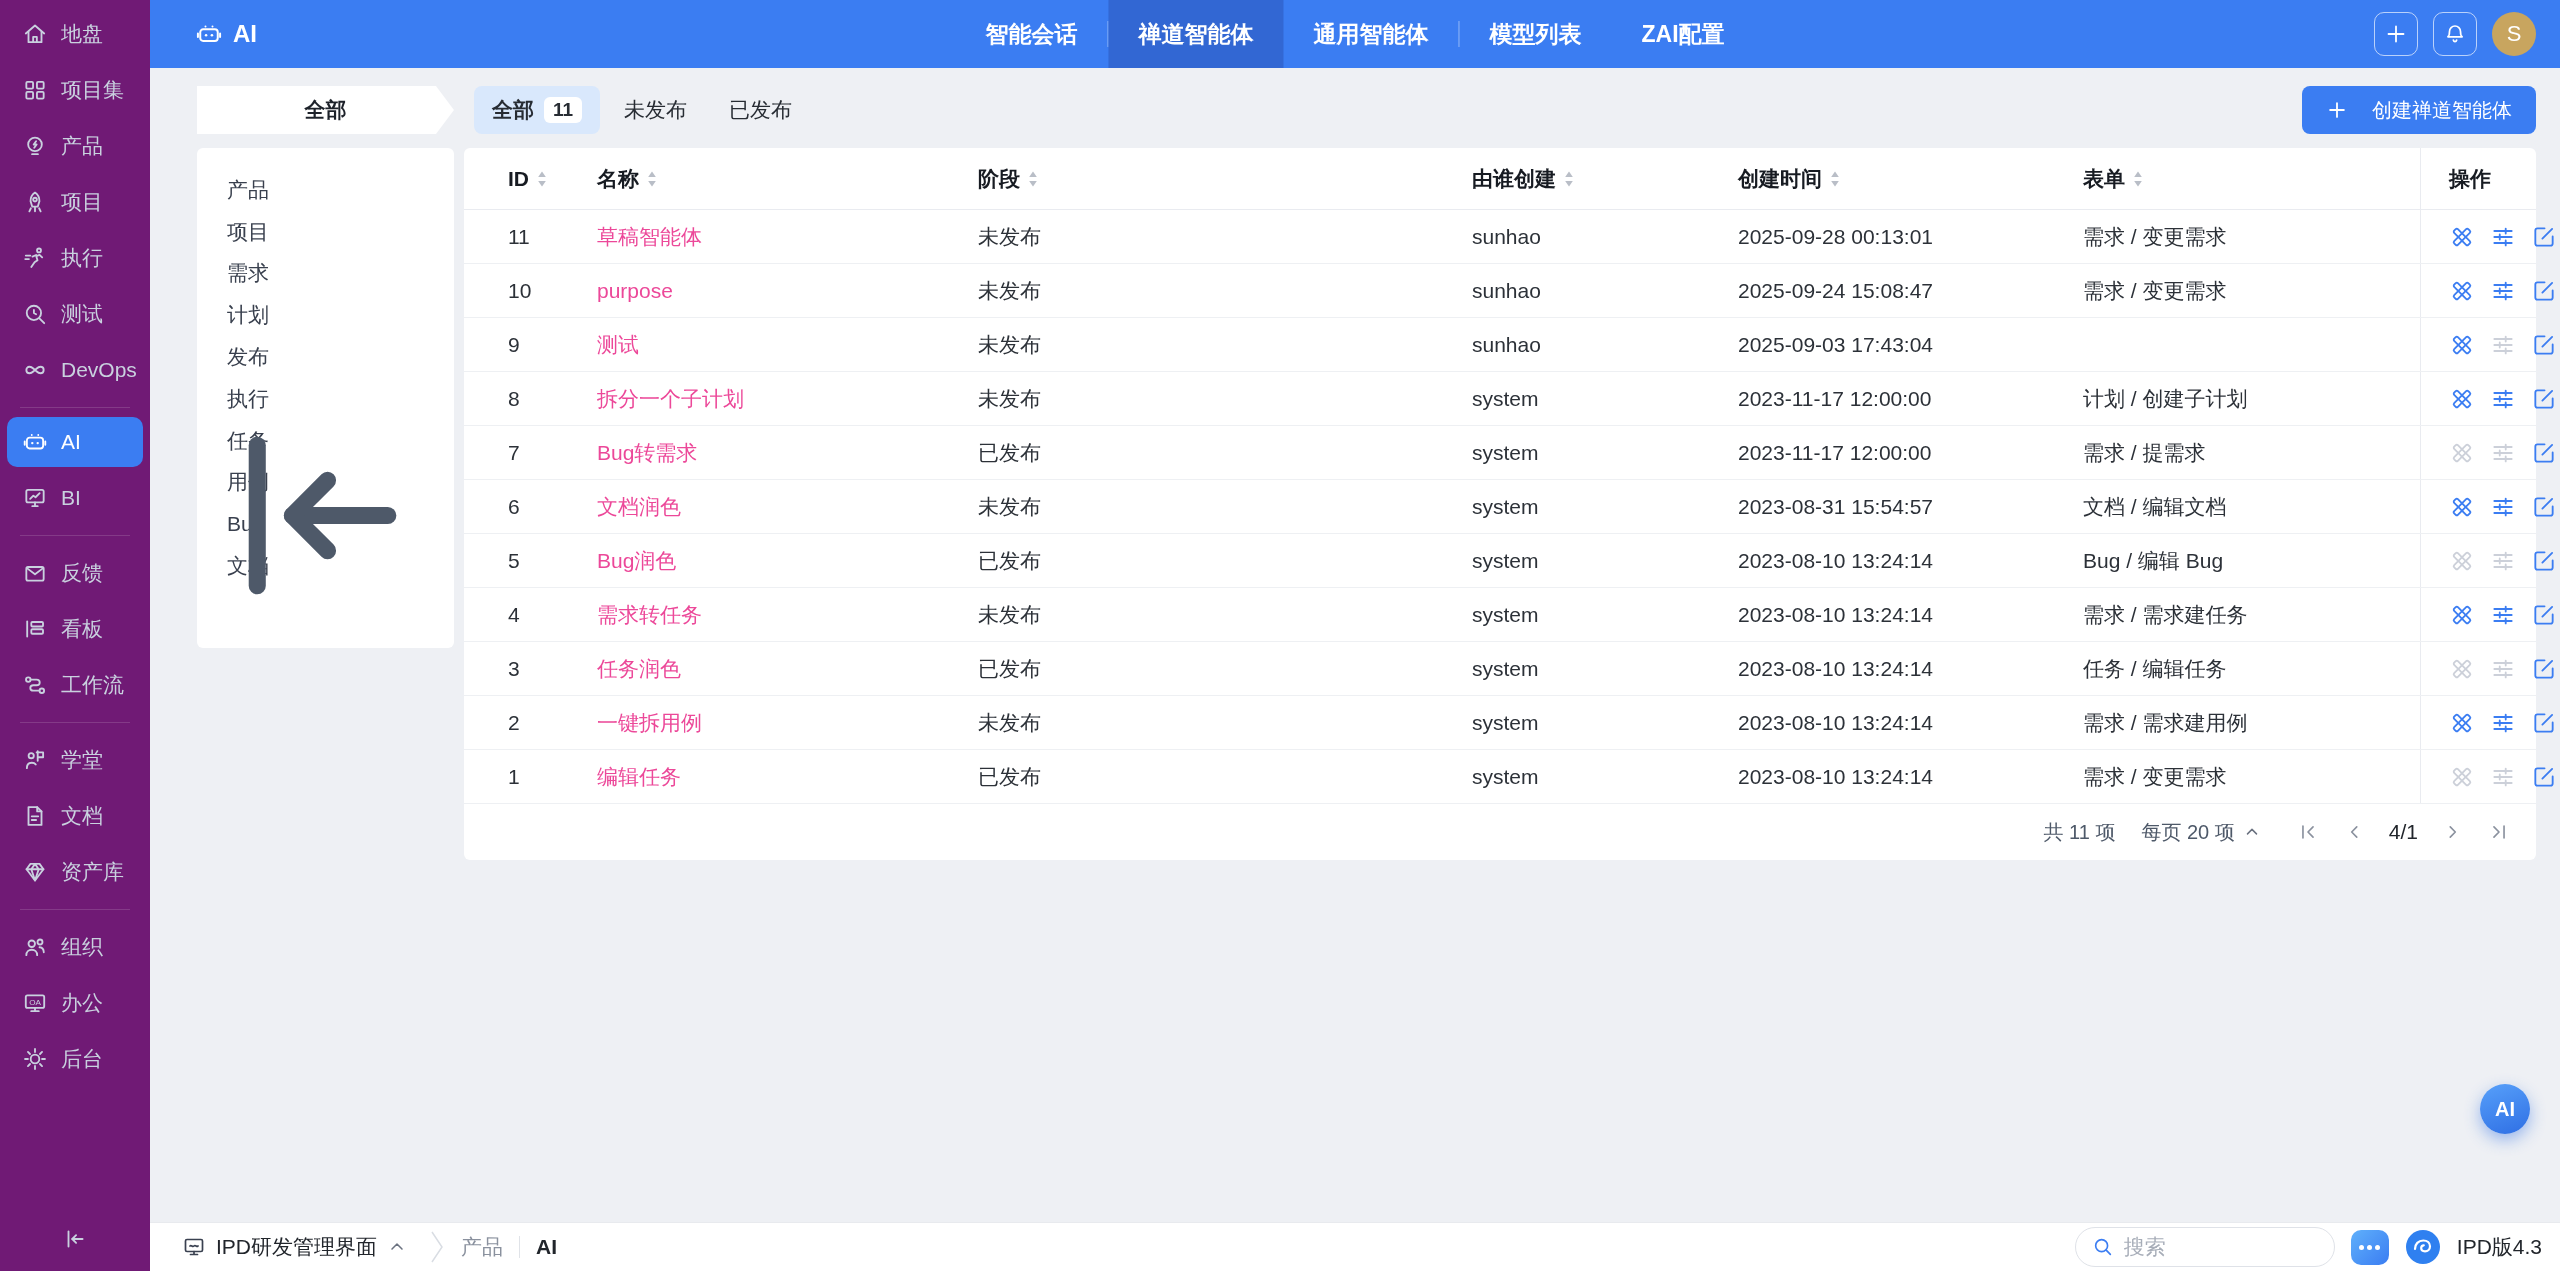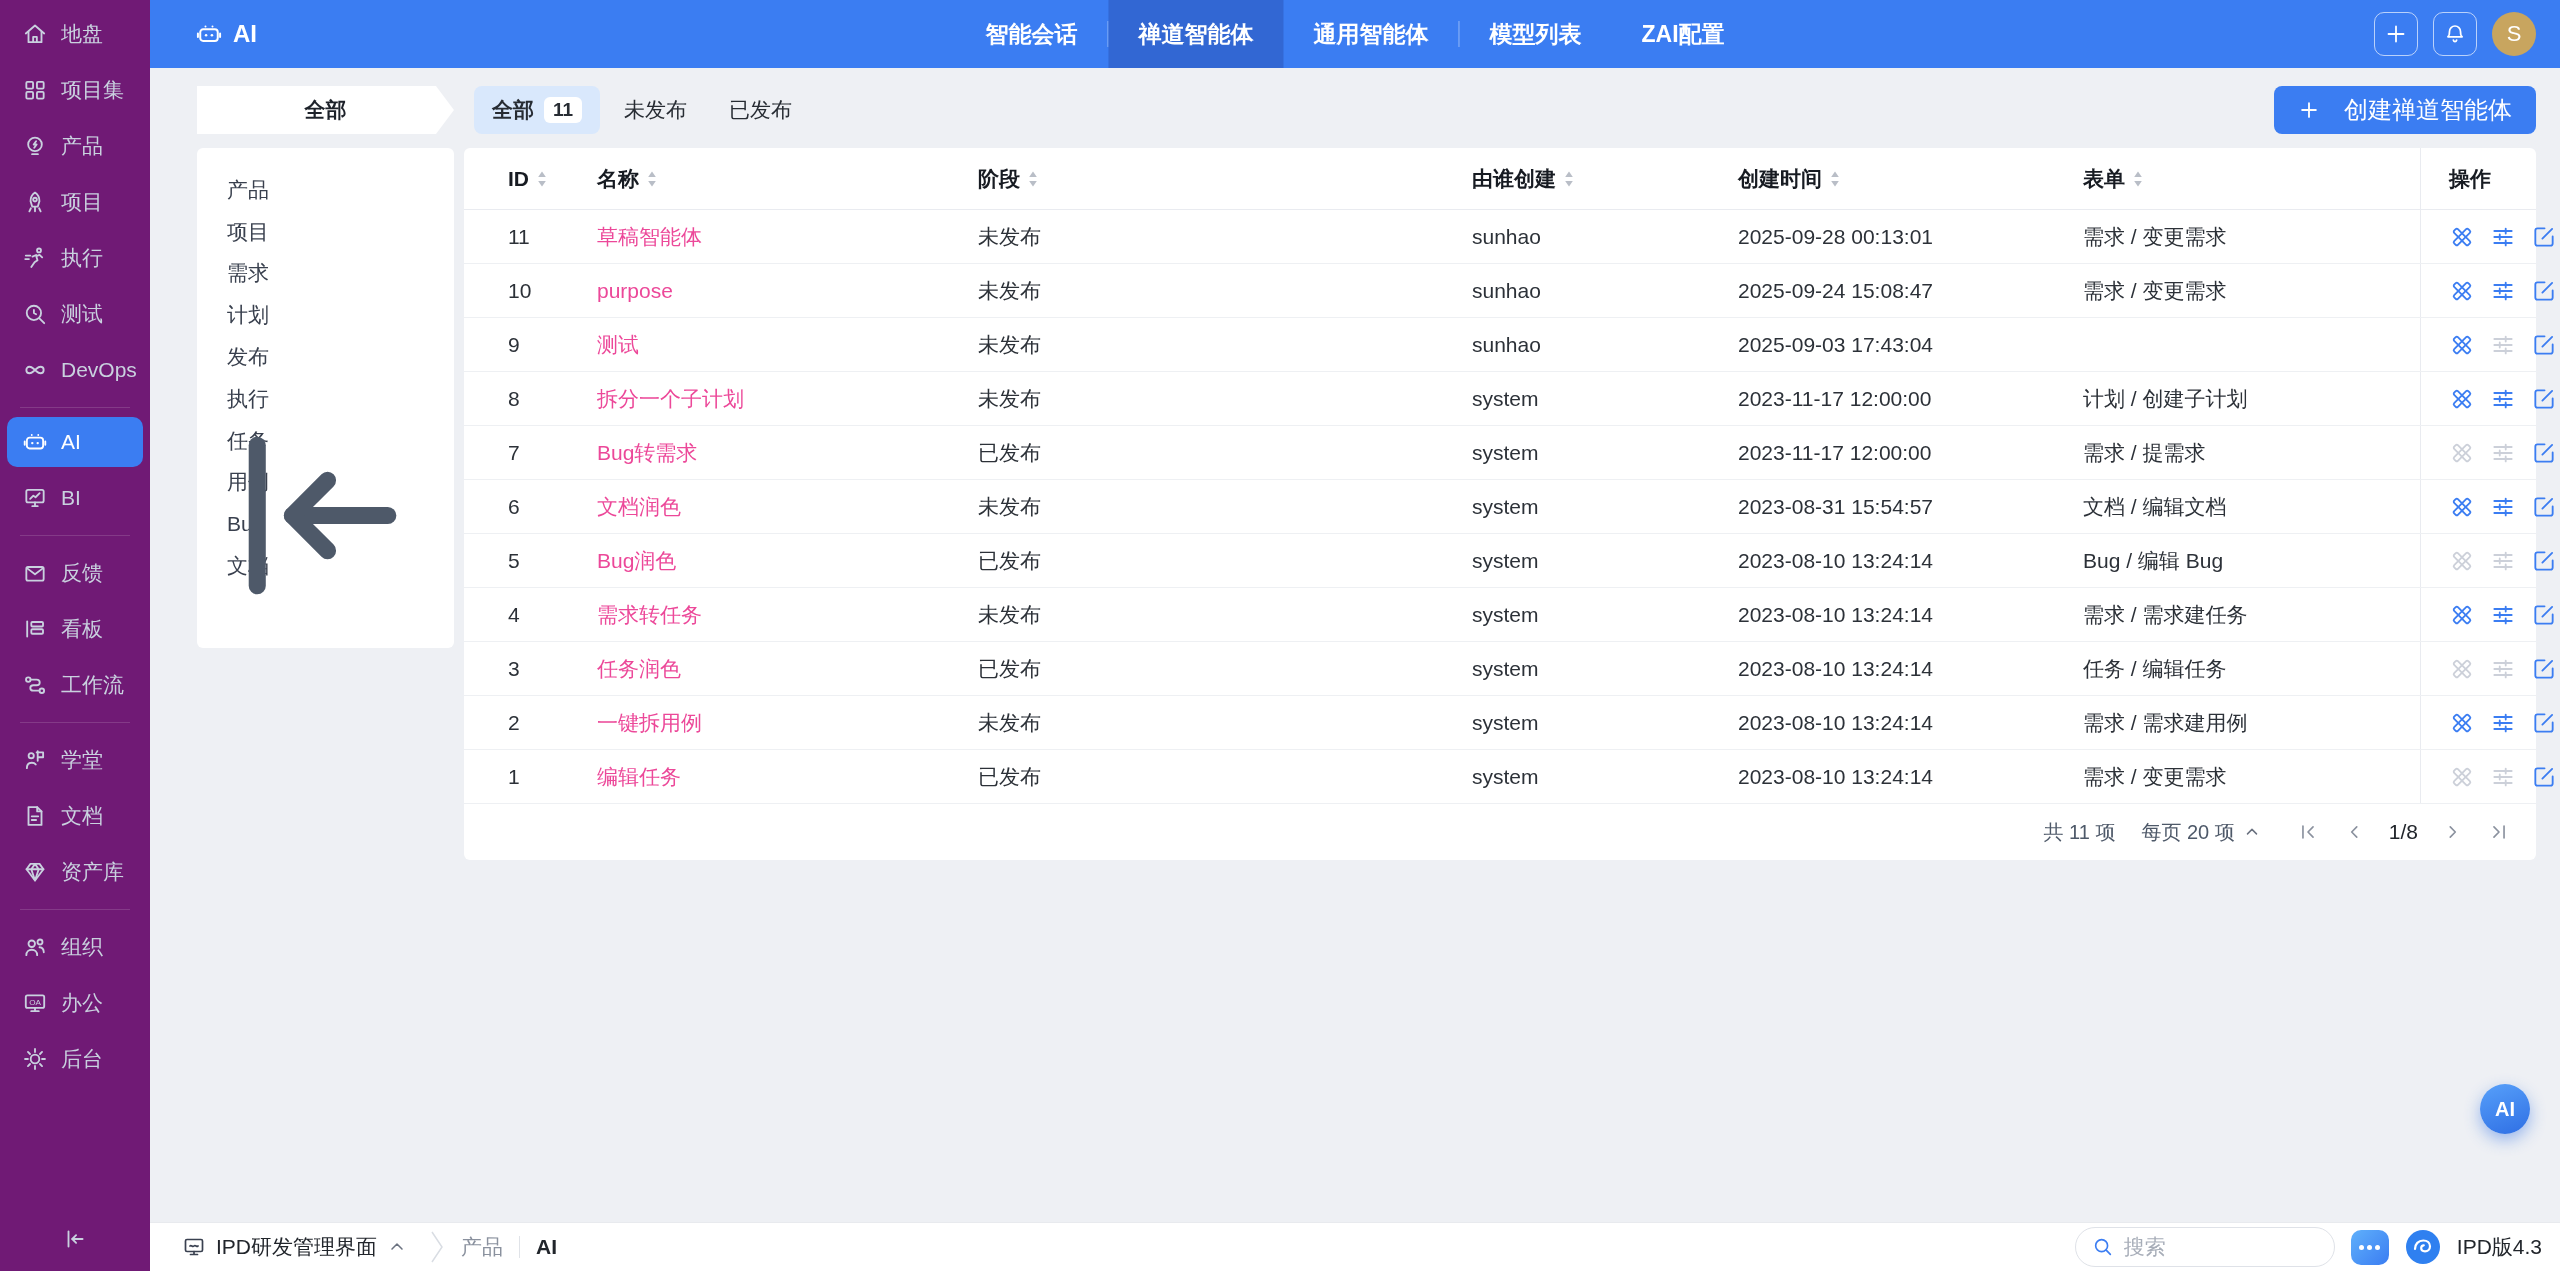--- a/index.html
+++ b/index.html
@@ -41,21 +41,21 @@
   .toolbar { display:flex; align-items:center; height:48px; margin-bottom:14px; }
   .scope { width:257px; height:48px; background:#fff; display:grid; place-items:center; font-size:21px; font-weight:700;
            color:#1d222a; cursor:pointer; filter:drop-shadow(0 0 1px #dde1e8);
            clip-path:polygon(0 0, calc(100% - 18px) 0, 100% 50%, calc(100% - 18px) 100%, 0 100%); }
   .pill-tabs { display:flex; align-items:center; margin-left:20px; gap:6px; }
   .pill-tab { padding:0 18px; height:48px; display:flex; align-items:center; gap:10px; font-size:21px;
               color:#272c33; border-radius:8px; cursor:pointer; }
   .pill-tab.active { background:#d9e8fc; font-weight:700; }
   .count-badge { background:#fff; border-radius:6px; padding:2px 9px; font-size:19px; font-weight:700; color:#272c33; }
   .create-btn { margin-left:auto; height:48px; background:#3b7df2; border:none; color:#fff; border-radius:8px;
-                padding:0 24px; font-size:24px; display:flex; align-items:center; gap:24px; cursor:pointer;
+                padding:0 24px; font-size:20px; display:flex; align-items:center; gap:24px; cursor:pointer;
                 font-family:inherit; }
   .create-btn .icn { width:22px; height:22px; }
 
   .body-row { display:flex; gap:10px; align-items:flex-start; }
 
   
   .filter-card { width:257px; height:500px; background:#fff; border-radius:6px; position:relative;
                  padding:21px 0 0 30px; flex-shrink:0; }
   .filter-item { height:41.8px; display:flex; align-items:center; font-size:21px; color:#39404e; cursor:pointer; }
   .filter-collapse { position:absolute; right:16px; bottom:12px; color:#4e5969; cursor:pointer; }
@@ -966,21 +966,21 @@
                 <svg viewBox="0 0 24 24" fill="none" stroke="currentColor" stroke-width="1.8" stroke-linecap="round" stroke-linejoin="round">
                     <path d="M6.5 5.5v13"></path>
                     <path d="M17.5 6.5 12 12l5.5 5.5"></path>
                   </svg>
               </span>
               <span class="pg-btn">
                 <svg viewBox="0 0 24 24" fill="none" stroke="currentColor" stroke-width="1.8" stroke-linecap="round" stroke-linejoin="round">
                     <path d="M15 6.5 9.5 12l5.5 5.5"></path>
                   </svg>
               </span>
-              <span class="pg-cur">1/8</span>
+              <span class="pg-cur">4/1</span>
               <span class="pg-btn">
                 <svg viewBox="0 0 24 24" fill="none" stroke="currentColor" stroke-width="1.8" stroke-linecap="round" stroke-linejoin="round">
                     <path d="M9 6.5 14.5 12 9 17.5"></path>
                   </svg>
               </span>
               <span class="pg-btn">
                 <svg viewBox="0 0 24 24" fill="none" stroke="currentColor" stroke-width="1.8" stroke-linecap="round" stroke-linejoin="round">
                     <path d="M17.5 5.5v13"></path>
                     <path d="M6.5 6.5 12 12l-5.5 5.5"></path>
                   </svg>

